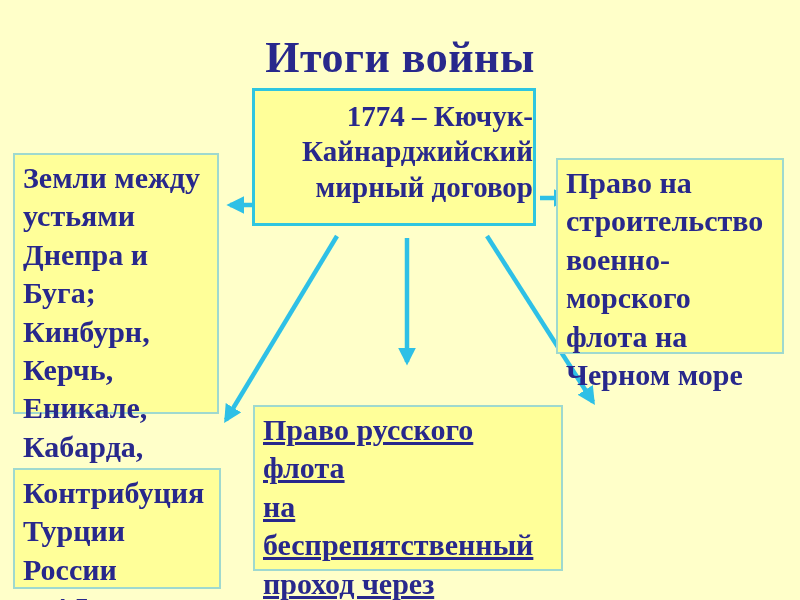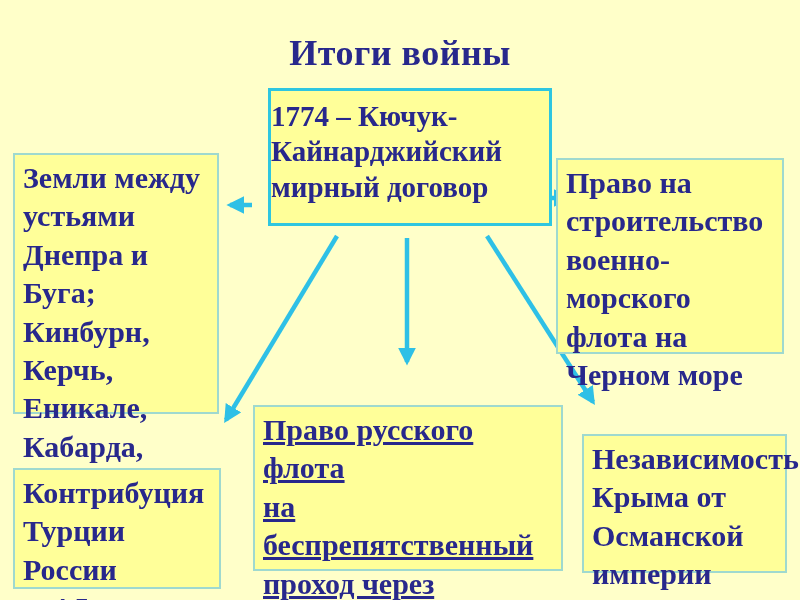--- a/index.html
+++ b/index.html
@@ -16,21 +16,21 @@
     width: 800px;
     height: 600px;
     background: var(--page-bg);
     font-family: "Liberation Serif", serif;
     overflow: hidden;
   }
   .title {
     position: absolute;
     left: 0; right: 0; top: 32px;
     text-align: center;
-    font-size: 36px;
+    font-size: 44px;
     font-weight: bold;
     color: var(--text);
     letter-spacing: 0.5px;
   }
   .box {
     position: absolute;
     box-sizing: border-box;
     background: var(--box-bg);
     color: var(--text);
     font-weight: bold;
@@ -41,23 +41,22 @@
     border: 2px solid var(--outer-border);
     font-size: 30px;
     padding: 4px 8px;
     margin-top: 16px;
   }
   .center-box {
     left: 252px; top: 88px; width: 284px; height: 138px;
     border: 3px solid var(--center-border);
     font-size: 29px;
     line-height: 1.22;
-    text-align: left;
+    text-align: right;
     padding-top: 8px;
-    margin-left: 16px;
   }
   .box-left          { left: 13px;  top: 137px; width: 206px; height: 261px; }
   .box-right         { left: 556px; top: 142px; width: 228px; height: 196px; }
   .box-bottom-left   { left: 13px;  top: 452px; width: 208px; height: 121px; word-spacing: 0.18em; }
   .box-bottom-middle { left: 253px; top: 389px; width: 310px; height: 166px; text-decoration: underline; }
   .box-bottom-right  { left: 582px; top: 418px; width: 205px; height: 139px; }
   .arrows {
     position: absolute;
     left: 0; top: 0;
     width: 800px; height: 600px;
@@ -109,18 +108,14 @@
   <div class="box outer box-bottom-left">Контрибуция
 Турции России
 в 4,5 млн. руб.</div>
 
   <div class="box outer box-bottom-middle">Право русского флота
 на беспрепятственный
 проход через
 черноморские проливы
 в Средиземное море</div>
 
-  <div class="box outer box-bottom-right">Независимость
-Крыма от
-Османской
-империи</div>
 
 </div>
 
 </body></html>

